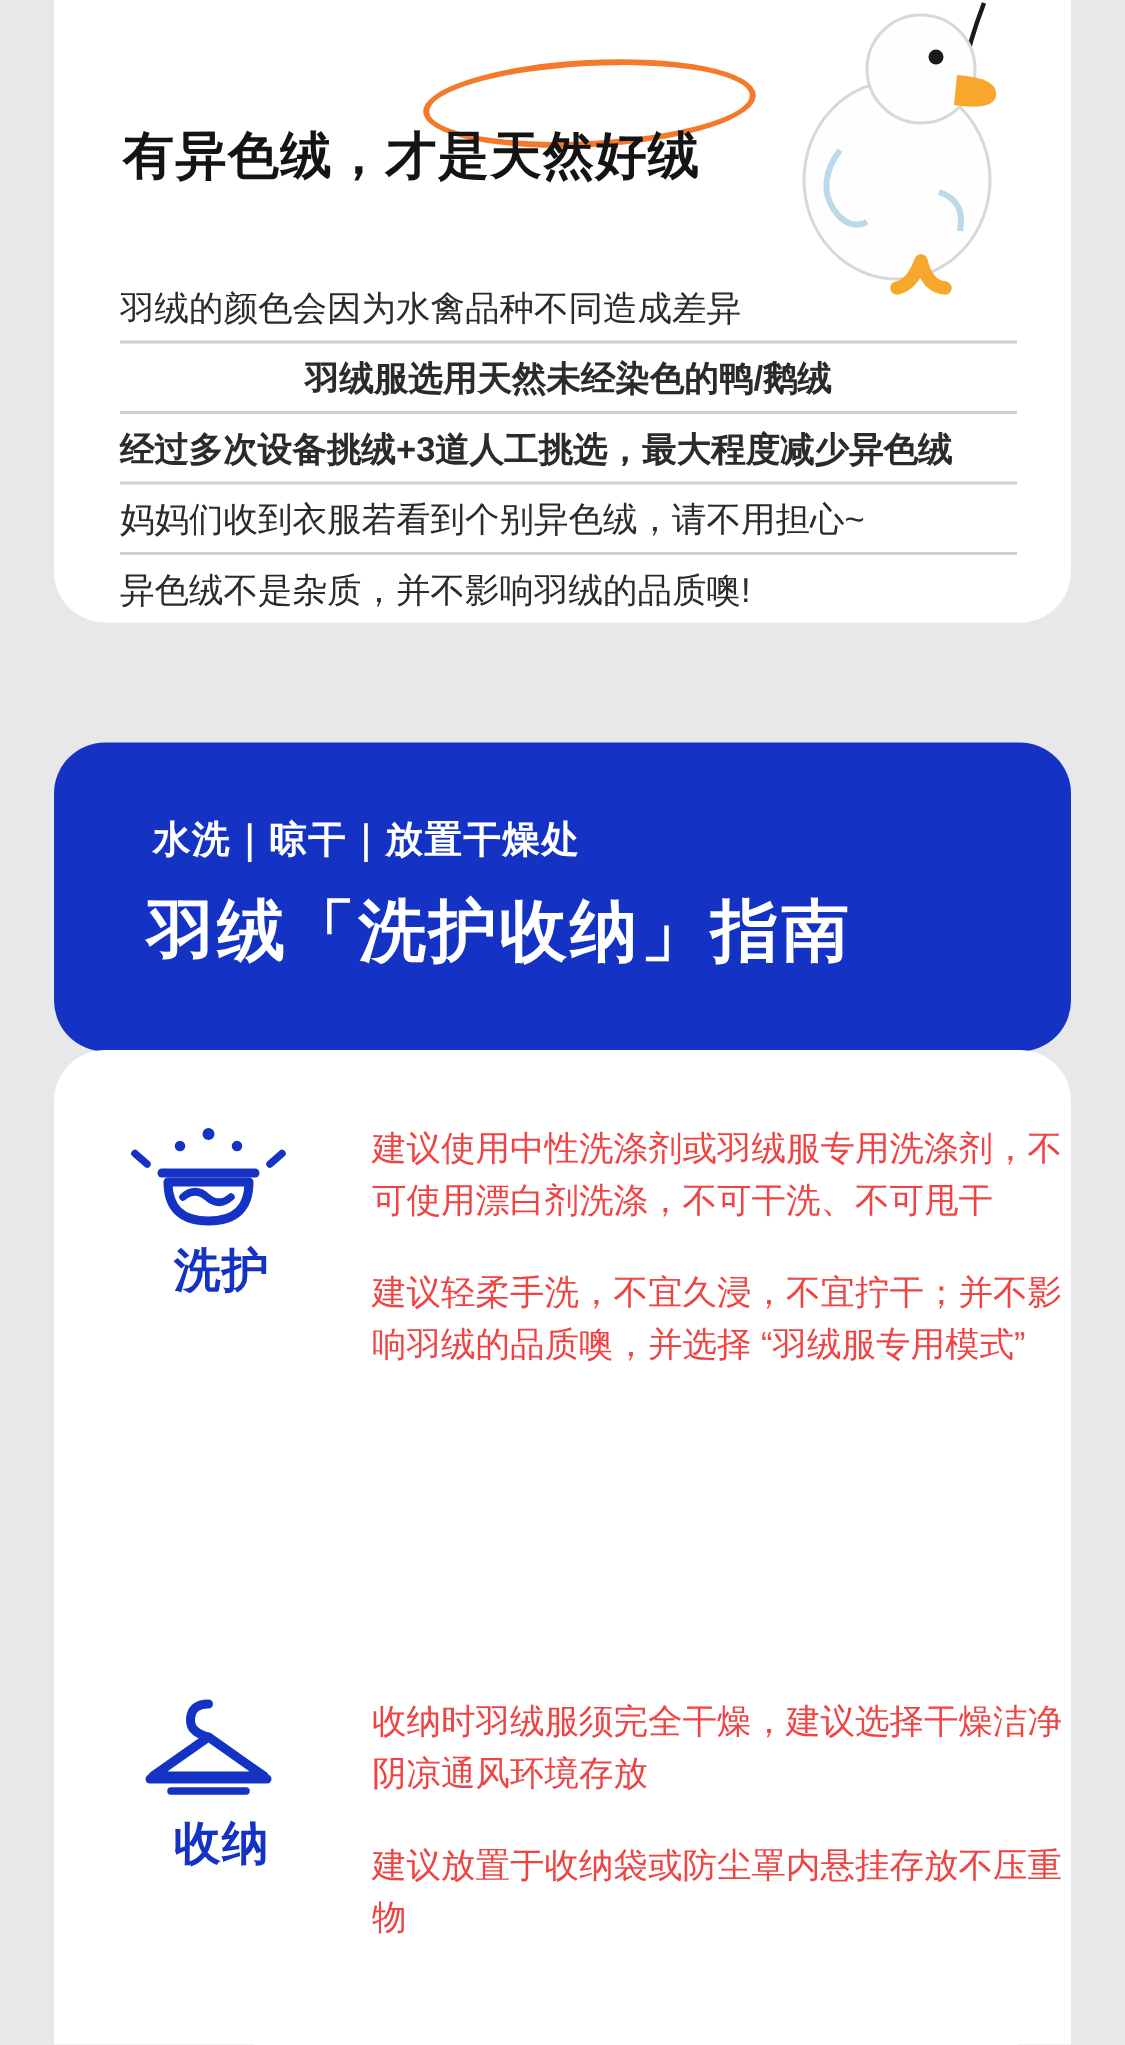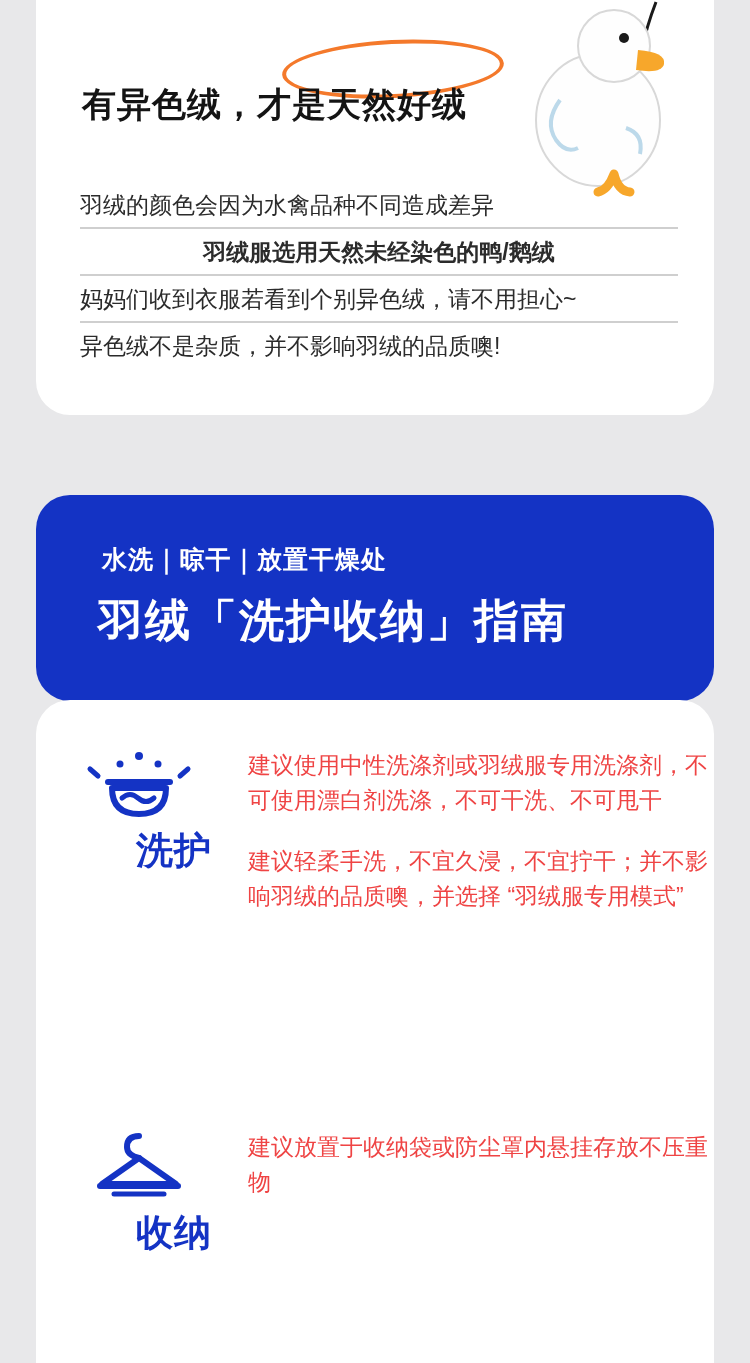--- a/index.html
+++ b/index.html
@@ -135,26 +135,25 @@
   .section.store { top: 430px; }
 
   .sec-icon-col {
     position: absolute;
     left: 48px;
     top: 0;
     width: 128px;
     text-align: center;
   }
   .sec-label {
-    font-size: 37px;
+    font-size: 31px;
     font-weight: 700;
     color: #1433c4;
     letter-spacing: 1px;
     margin-top: 2px;
-    text-align: right;
   }
 
   .sec-text-col {
     position: absolute;
     left: 212px;
     width: 460px;
   }
   .para {
     font-size: 23px;
     line-height: 35px;
@@ -186,20 +185,21 @@
       <path d="M132 62 q28 2 26 14 q-2 10 -28 6 z" fill="#f7a72b"></path>
       <path d="M108 186 q-6 16 -16 18 M108 186 q4 17 16 18" stroke="#f7a72b" stroke-width="9" fill="none" stroke-linecap="round"></path>
       <path d="M54 112 q-16 22 -4 40 q10 14 22 8" fill="none" stroke="#bcd9ea" stroke-width="4"></path>
       <path d="M120 140 q18 6 14 26" fill="none" stroke="#bcd9ea" stroke-width="4"></path>
     </svg>
   </div>
 
   <div class="feather-lines">
     <div class="fl">羽绒的颜色会因为水禽品种不同造成差异</div>
     <div class="fl bold center">羽绒服选用天然未经染色的鸭/鹅绒</div>
+    <div class="fl bold">经过多次设备挑绒+3道人工挑选，最大程度减少异色绒</div>
     <div class="fl">妈妈们收到衣服若看到个别异色绒，请不用担心~</div>
     <div class="fl last">异色绒不是杂质，并不影响羽绒的品质噢!</div>
   </div>
 </div>
 
 <div class="banner">
   <div class="banner-sub">水洗｜晾干｜放置干燥处</div>
   <div class="banner-title">羽绒「洗护收纳」指南</div>
 </div>
 
@@ -228,16 +228,17 @@
     <div class="sec-icon-col">
       <svg width="110" height="76" viewBox="0 0 110 76" aria-hidden="true">
         <path d="M55 6 q-12 0 -12 11 q0 8 12 11" fill="none" stroke="#1433c4" stroke-width="6" stroke-linecap="round"></path>
         <path d="M55 28 L18 54 h74 z" fill="none" stroke="#1433c4" stroke-width="6" stroke-linejoin="round"></path>
         <path d="M16 56 h78" stroke="#1433c4" stroke-width="6" stroke-linecap="round"></path>
         <path d="M30 64 h50" stroke="#1433c4" stroke-width="5" stroke-linecap="round"></path>
       </svg>
       <div class="sec-label">收纳</div>
     </div>
     <div class="sec-text-col">
+      <div class="para">收纳时羽绒服须完全干燥，建议选择干燥洁净阴凉通风环境存放</div>
       <div class="para">建议放置于收纳袋或防尘罩内悬挂存放不压重物</div>
     </div>
   </div>
 </div>
 
 </body></html>

